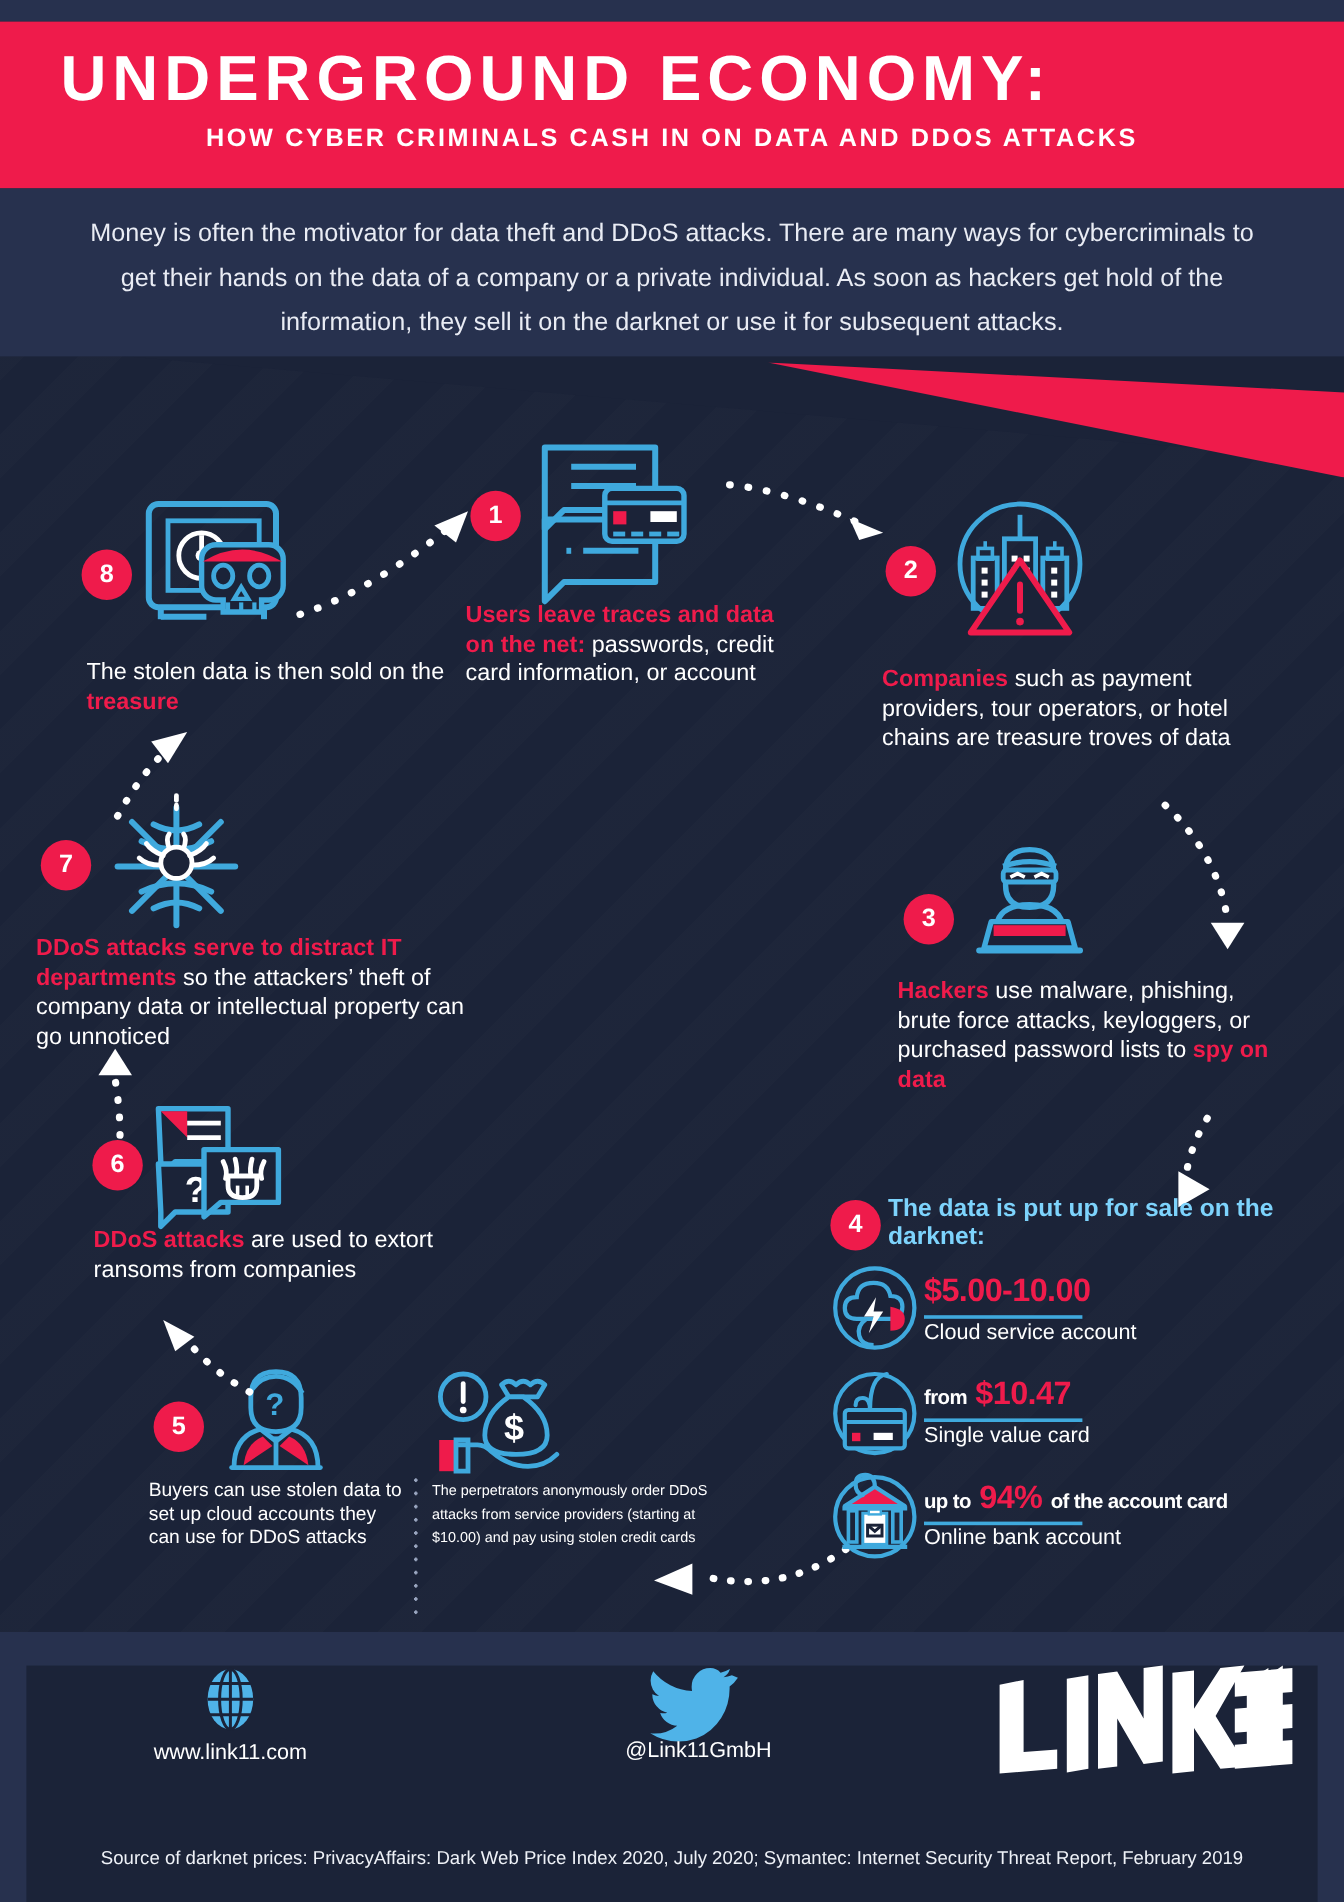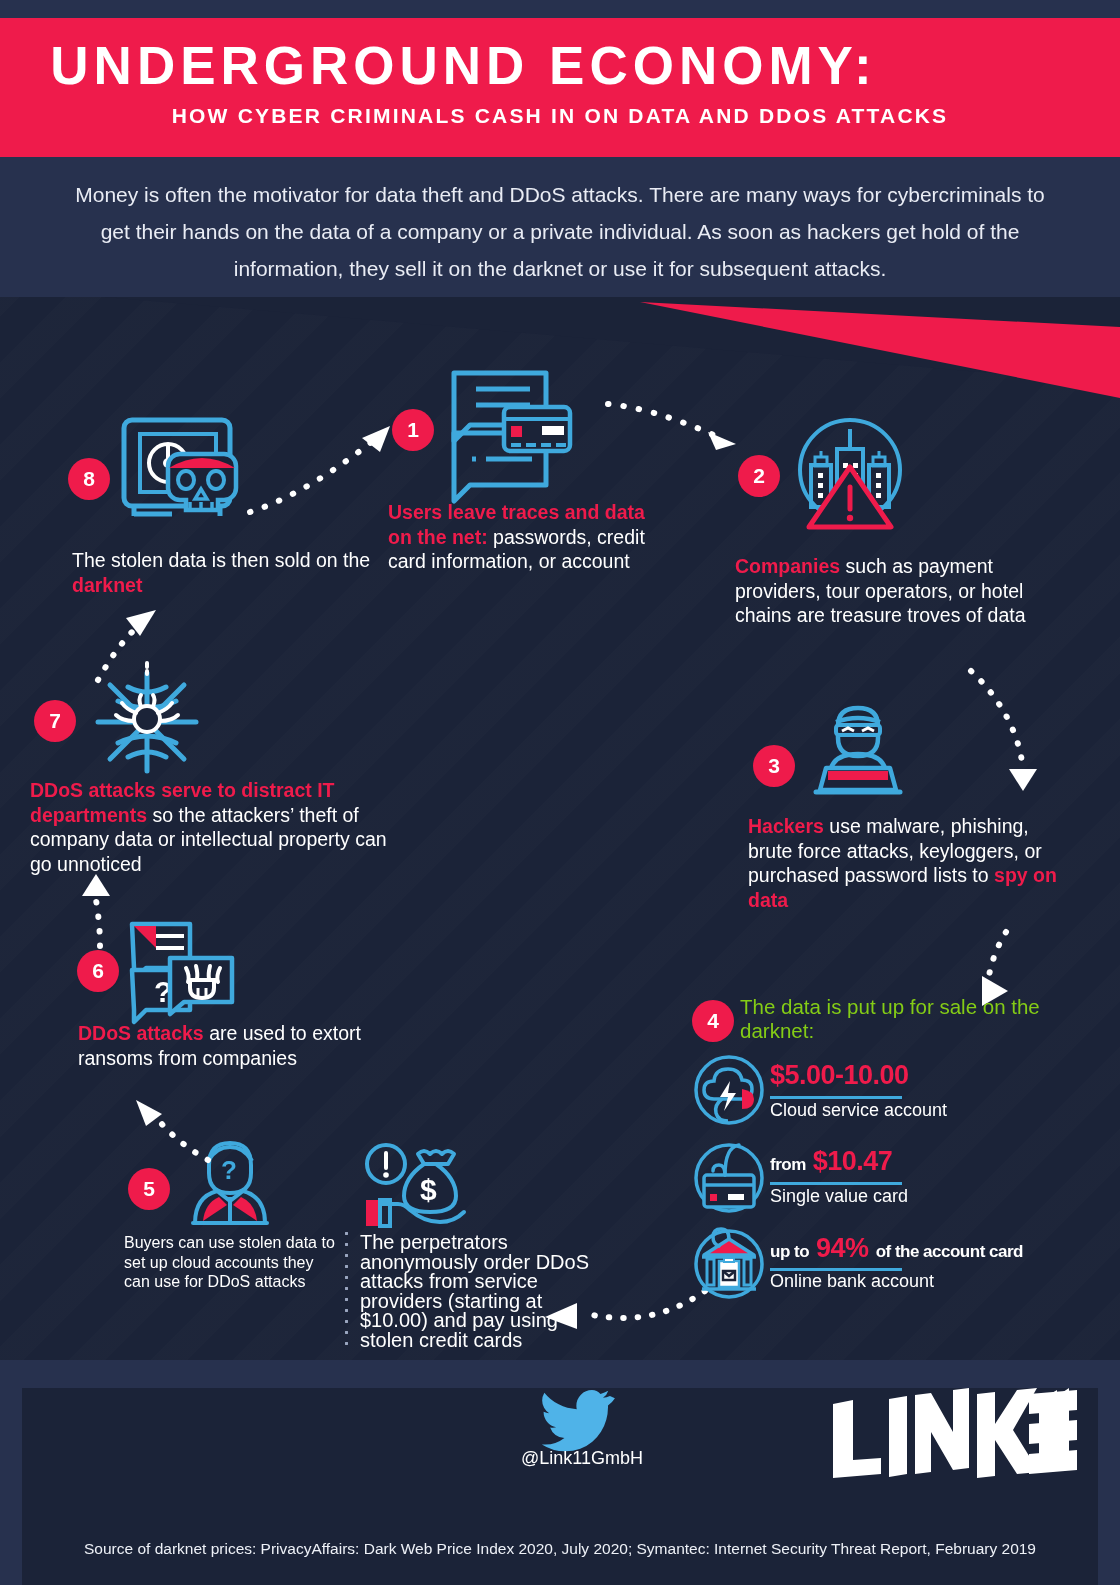--- a/index.html
+++ b/index.html
@@ -80,22 +80,22 @@
   .icon-box { position:absolute; }
 
   
   #s8-text { left:72px; top:548px; width:300px; }
   #s1-text { left:388px; top:500px; width:260px; font-size:19.5px; }
   #s2-text { left:735px; top:554px; width:320px; }
   #s7-text { left:30px; top:778px; width:380px; }
   #s3-text { left:748px; top:814px; width:320px; }
   #s6-text { left:78px; top:1021px; width:350px; }
   #s5-text { left:124px; top:1233px; width:215px; font-size:16px; line-height:19.5px; }
-  #s5b-text{ left:360px; top:1233px; width:250px; font-size:20px; line-height:19.5px; }
-  #s4-title{ left:740px; top:995px; width:330px; font-size:20.5px; line-height:24px; font-weight:normal; color:#84cc16; }
+  #s5b-text{ left:360px; top:1233px; width:250px; font-size:12px; line-height:19.5px; }
+  #s4-title{ left:740px; top:995px; width:330px; font-size:20.5px; line-height:24px; font-weight:bold; color:#7dd3fc; }
 
   .vdots {
     position:absolute; left:345px; top:1228px; width:3px; height:118px;
     background-image: radial-gradient(circle, #9aa6c0 1.4px, rgba(0,0,0,0) 1.6px);
     background-size: 3px 11px;
   }
   .price-amount { position:absolute; font-size:27px; font-weight:bold; color:#ef1b4b; letter-spacing:-0.5px; white-space:nowrap; }
   .price-pre { font-size:17px; font-weight:bold; color:#ffffff; }
   .price-post { font-size:17px; font-weight:bold; color:#ffffff; }
   .price-rule { position:absolute; height:2.5px; background:#3fa9dd; }
@@ -135,21 +135,21 @@
     <ellipse cx="76" cy="70" rx="8" ry="9" fill="#1b2338" stroke="#3fa9dd" stroke-width="4"></ellipse>
     <ellipse cx="106" cy="70" rx="8" ry="9" fill="#1b2338" stroke="#3fa9dd" stroke-width="4"></ellipse>
     <path d="M91 79 l-6 10 h12 z" fill="none" stroke="#3fa9dd" stroke-width="3.5"></path>
     <line x1="80" y1="92" x2="80" y2="99" stroke="#3fa9dd" stroke-width="3.5"></line>
     <line x1="91" y1="92" x2="91" y2="99" stroke="#3fa9dd" stroke-width="3.5"></line>
     <line x1="102" y1="92" x2="102" y2="99" stroke="#3fa9dd" stroke-width="3.5"></line>
   </svg>
 </div>
 <div class="step-text" id="s8-text">
   <span>The stolen data is then sold on the</span>
-  <span class="hl">darknet</span>
+  <span class="hl">treasure</span>
 </div>
 
 <div class="icon-box" style="left:244px; top:422px;">
   <svg width="150" height="100" viewBox="0 0 150 100">
     <path d="M6 90 C 50 76, 95 46, 130 18" fill="none" stroke="#ffffff" stroke-width="6" stroke-linecap="round" stroke-dasharray="0.5 15"></path>
     <path d="M146 4 L118 16 L136 30 Z" fill="#ffffff"></path>
   </svg>
 </div>
 
 <div class="badge" style="left:392px; top:409px;">
@@ -439,20 +439,33 @@
 <div class="price-amount" style="left:770px; top:1233px;">
   <span class="price-pre">up to</span> <span>94%</span> <span class="price-post">of the account card</span>
 </div>
 <div class="price-rule" style="left:770px; top:1268px; width:132px;"></div>
 <div class="price-label" style="left:770px; top:1271px;">Online bank account</div>
 
 <div id="footer-outer"></div>
 <div id="footer-card-inner"></div>
 
 <div id="footer-row">
+  <div class="foot-col" id="foot-web">
+    <svg width="56" height="56" viewBox="0 0 56 56" style="margin:0 auto;">
+      <ellipse cx="28" cy="28" rx="19" ry="25" fill="#4fb3e8"></ellipse>
+      <g stroke="#1b2338" stroke-width="2.5" fill="none">
+        <line x1="28" y1="3" x2="28" y2="53"></line>
+        <line x1="9" y1="28" x2="47" y2="28"></line>
+        <line x1="11" y1="15" x2="45" y2="15"></line>
+        <line x1="11" y1="41" x2="45" y2="41"></line>
+        <ellipse cx="28" cy="28" rx="9" ry="25"></ellipse>
+      </g>
+    </svg>
+    <div class="foot-label">www.link11.com</div>
+  </div>
 
   <div class="foot-col" id="foot-tw">
     <svg width="62" height="54" viewBox="0 0 62 54" style="margin:0 auto;">
       <path d="M62 6.4 q-3.4 1.5 -7.3 1.8 q4.2 -2.5 5.6 -7.2 q-3.9 2.3 -8.2 3.2 q-3.7 -4 -9 -4 q-6.8 0 -11.6 4.8 q-4.8 4.8 -4.8 11.6 q0 1.9 0.4 3.7 q-10.1 -0.5 -19 -5.1 q-8.9 -4.6 -15.1 -12.3 q-2.3 3.9 -2.3 8.2 q0 4.2 2 7.8 q2 3.6 5.4 5.8 q-2.8 -0.1 -5.9 -1.6 v0.2 q0 5.9 3.8 10.4 q3.8 4.5 9.4 5.6 q-1.7 0.5 -3.4 0.5 q-1.1 0 -2.9 -0.3 q1.6 4.9 5.7 8 q4.1 3.1 9.3 3.2 q-8.8 6.9 -19.9 6.9 q-2 0 -3.8 -0.2 q11.2 7.2 24.5 7.2 q8.5 0 15.9 -2.7 q7.4 -2.7 12.7 -7.3 q5.3 -4.6 9.1 -10.6 q3.8 -6 5.6 -12.6 q1.8 -6.6 1.8 -13.2 v-1.8 q4.4 -3.2 7.3 -7.7 z" fill="#4fb3e8" transform="scale(0.95) translate(0,2)"></path>
     </svg>
     <div class="foot-label">@Link11GmbH</div>
   </div>
 
   <div class="foot-col" id="foot-logo">
     <svg width="250" height="95" viewBox="0 0 250 95" style="margin:0 auto;">

